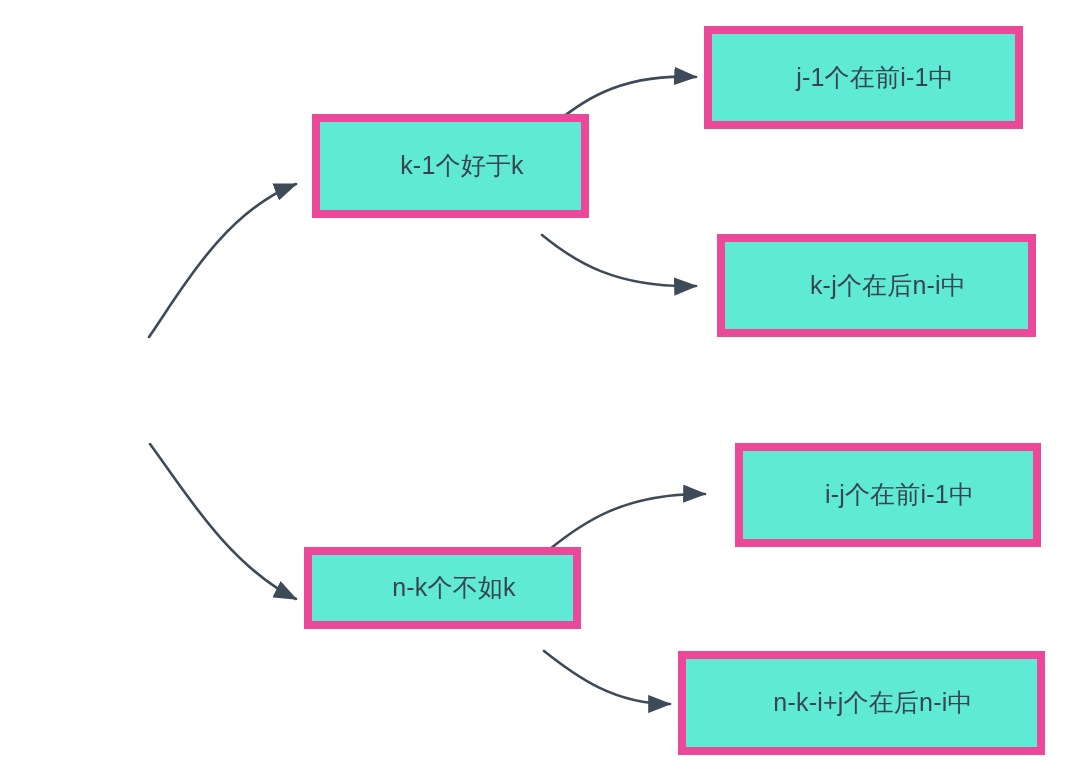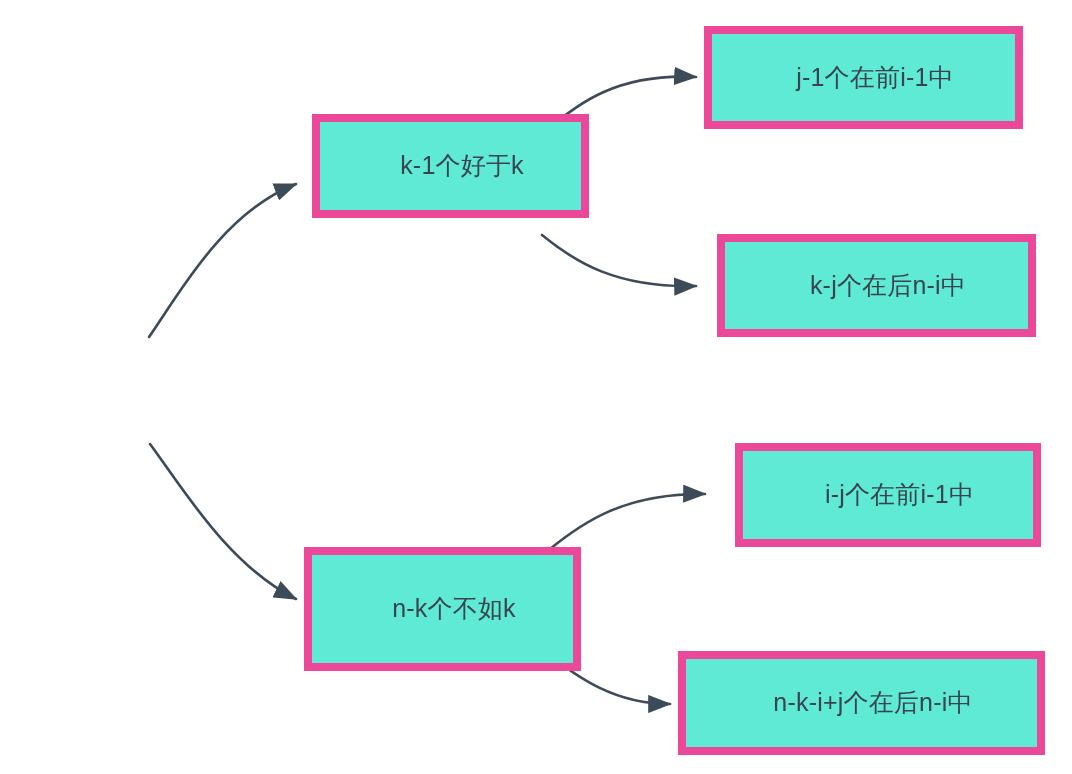--- a/index.html
+++ b/index.html
@@ -43,21 +43,21 @@
   .node-label {
     color: #394450;
     font-size: 25px;
     line-height: 1.25;
     letter-spacing: 0.2px;
     white-space: nowrap;
   }
   
   #node-root      { left: 21px;  top: 336px; width: 186px; height: 108px; }
   #node-better    { left: 304px; top: 114px; width: 277px; height: 104px; margin-left: 8px; }
-  #node-worse     { left: 304px; top: 547px; width: 277px; height: 124px; }
+  #node-worse     { left: 304px; top: 547px; width: 277px; height: 82px; }
   #node-jm1       { left: 704px; top: 26px;  width: 319px; height: 103px; }
   #node-kj        { left: 704px; top: 234px; width: 319px; height: 103px; margin-left: 13px; }
   #node-ij        { left: 735px; top: 443px; width: 306px; height: 104px; }
   #node-nkij      { left: 678px; top: 651px; width: 367px; height: 104px; }
 </style>
 </head>
 <body>
 
 <div id="canvas">
 

